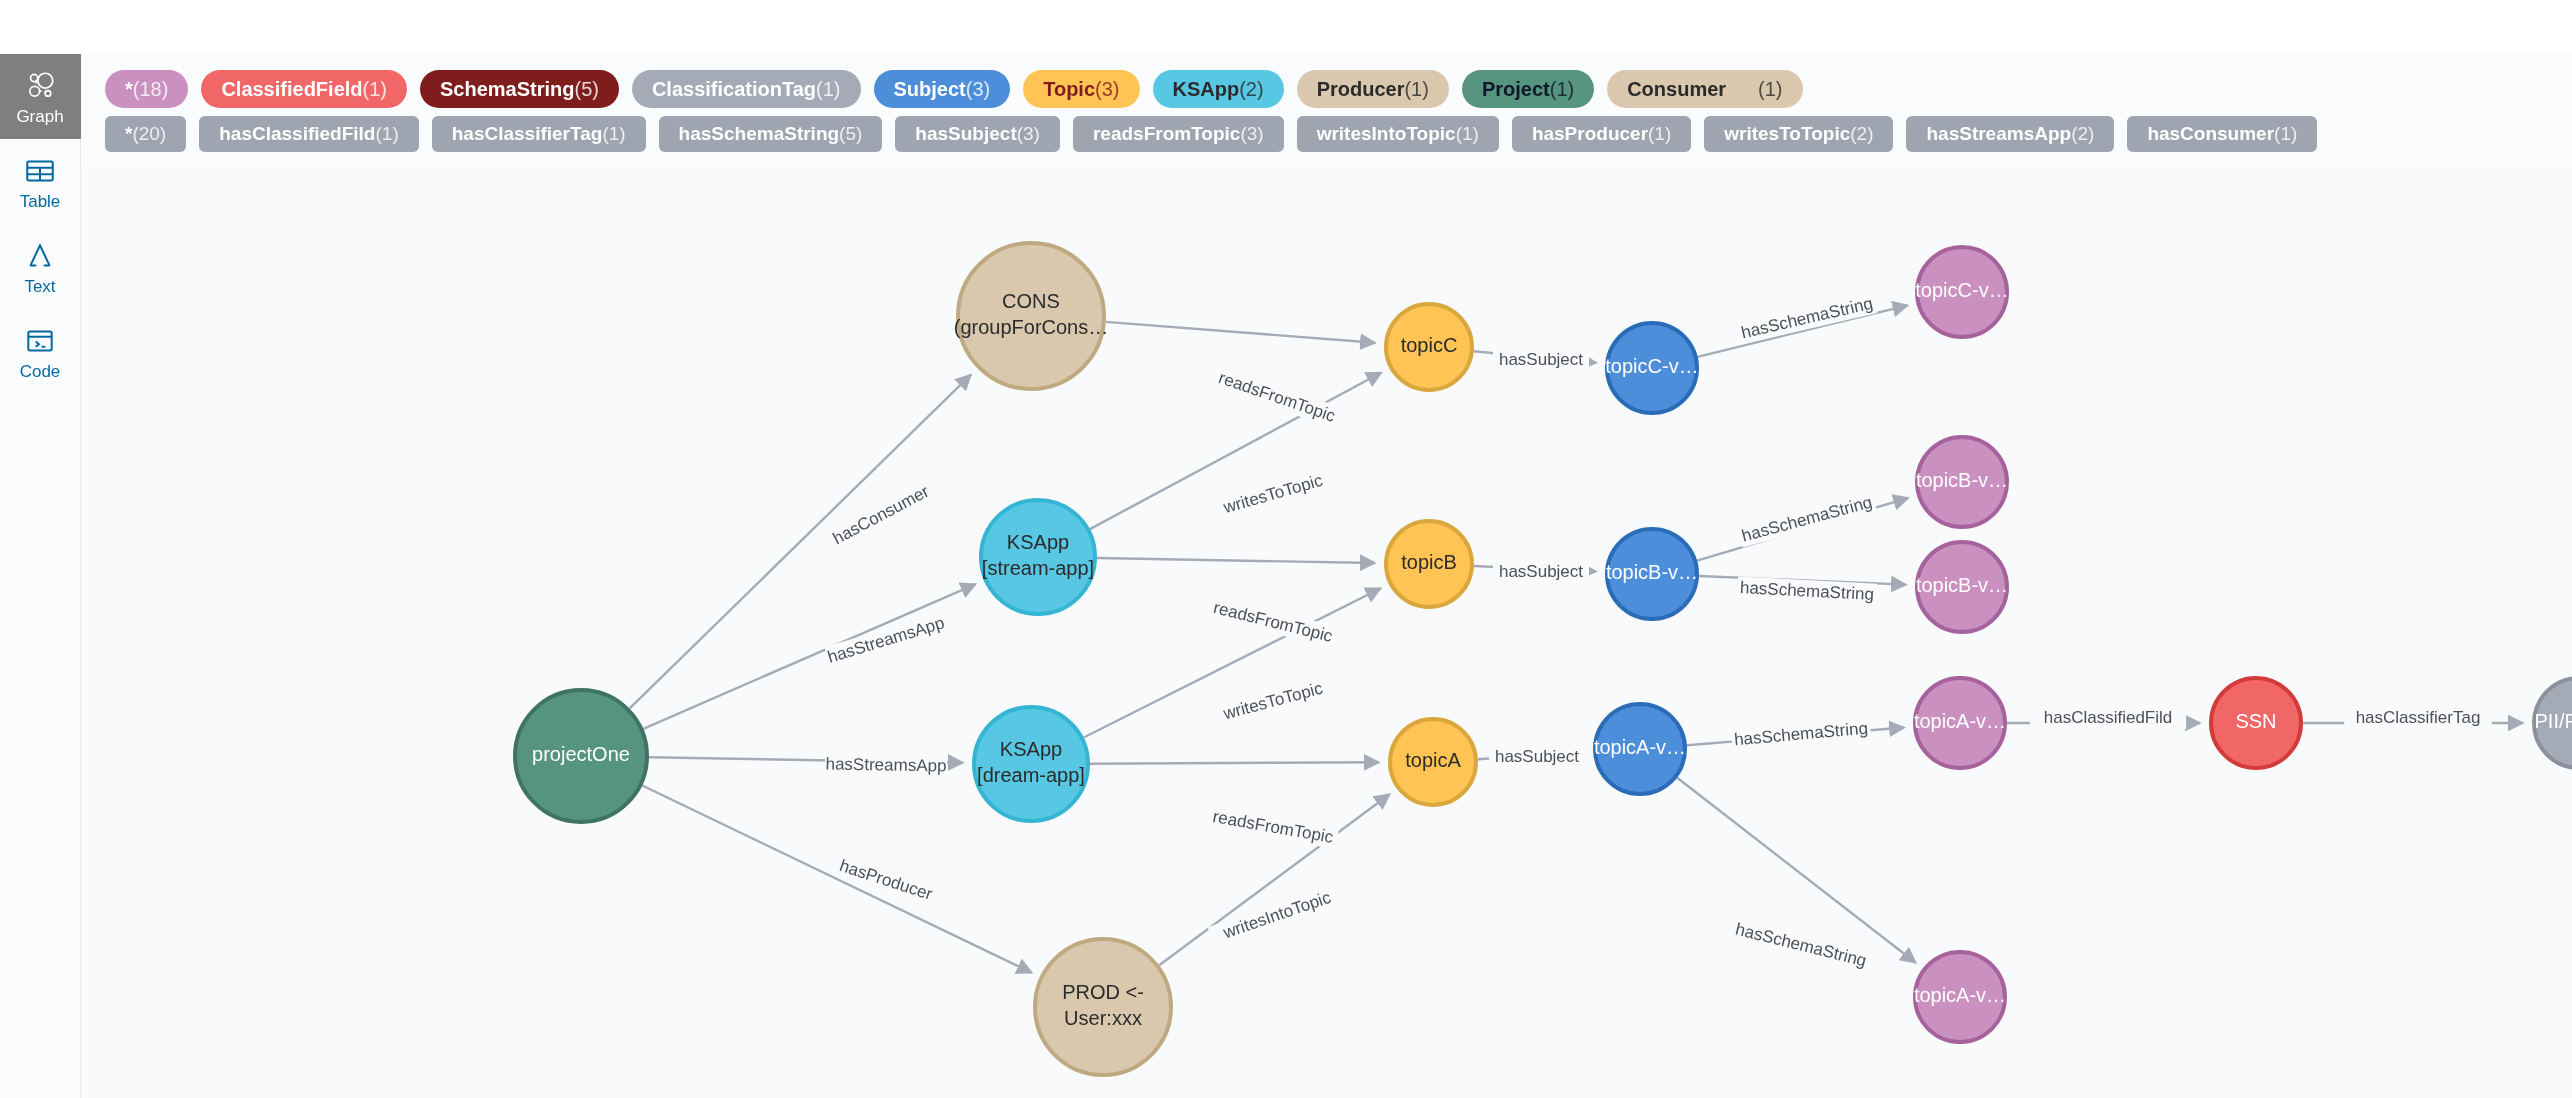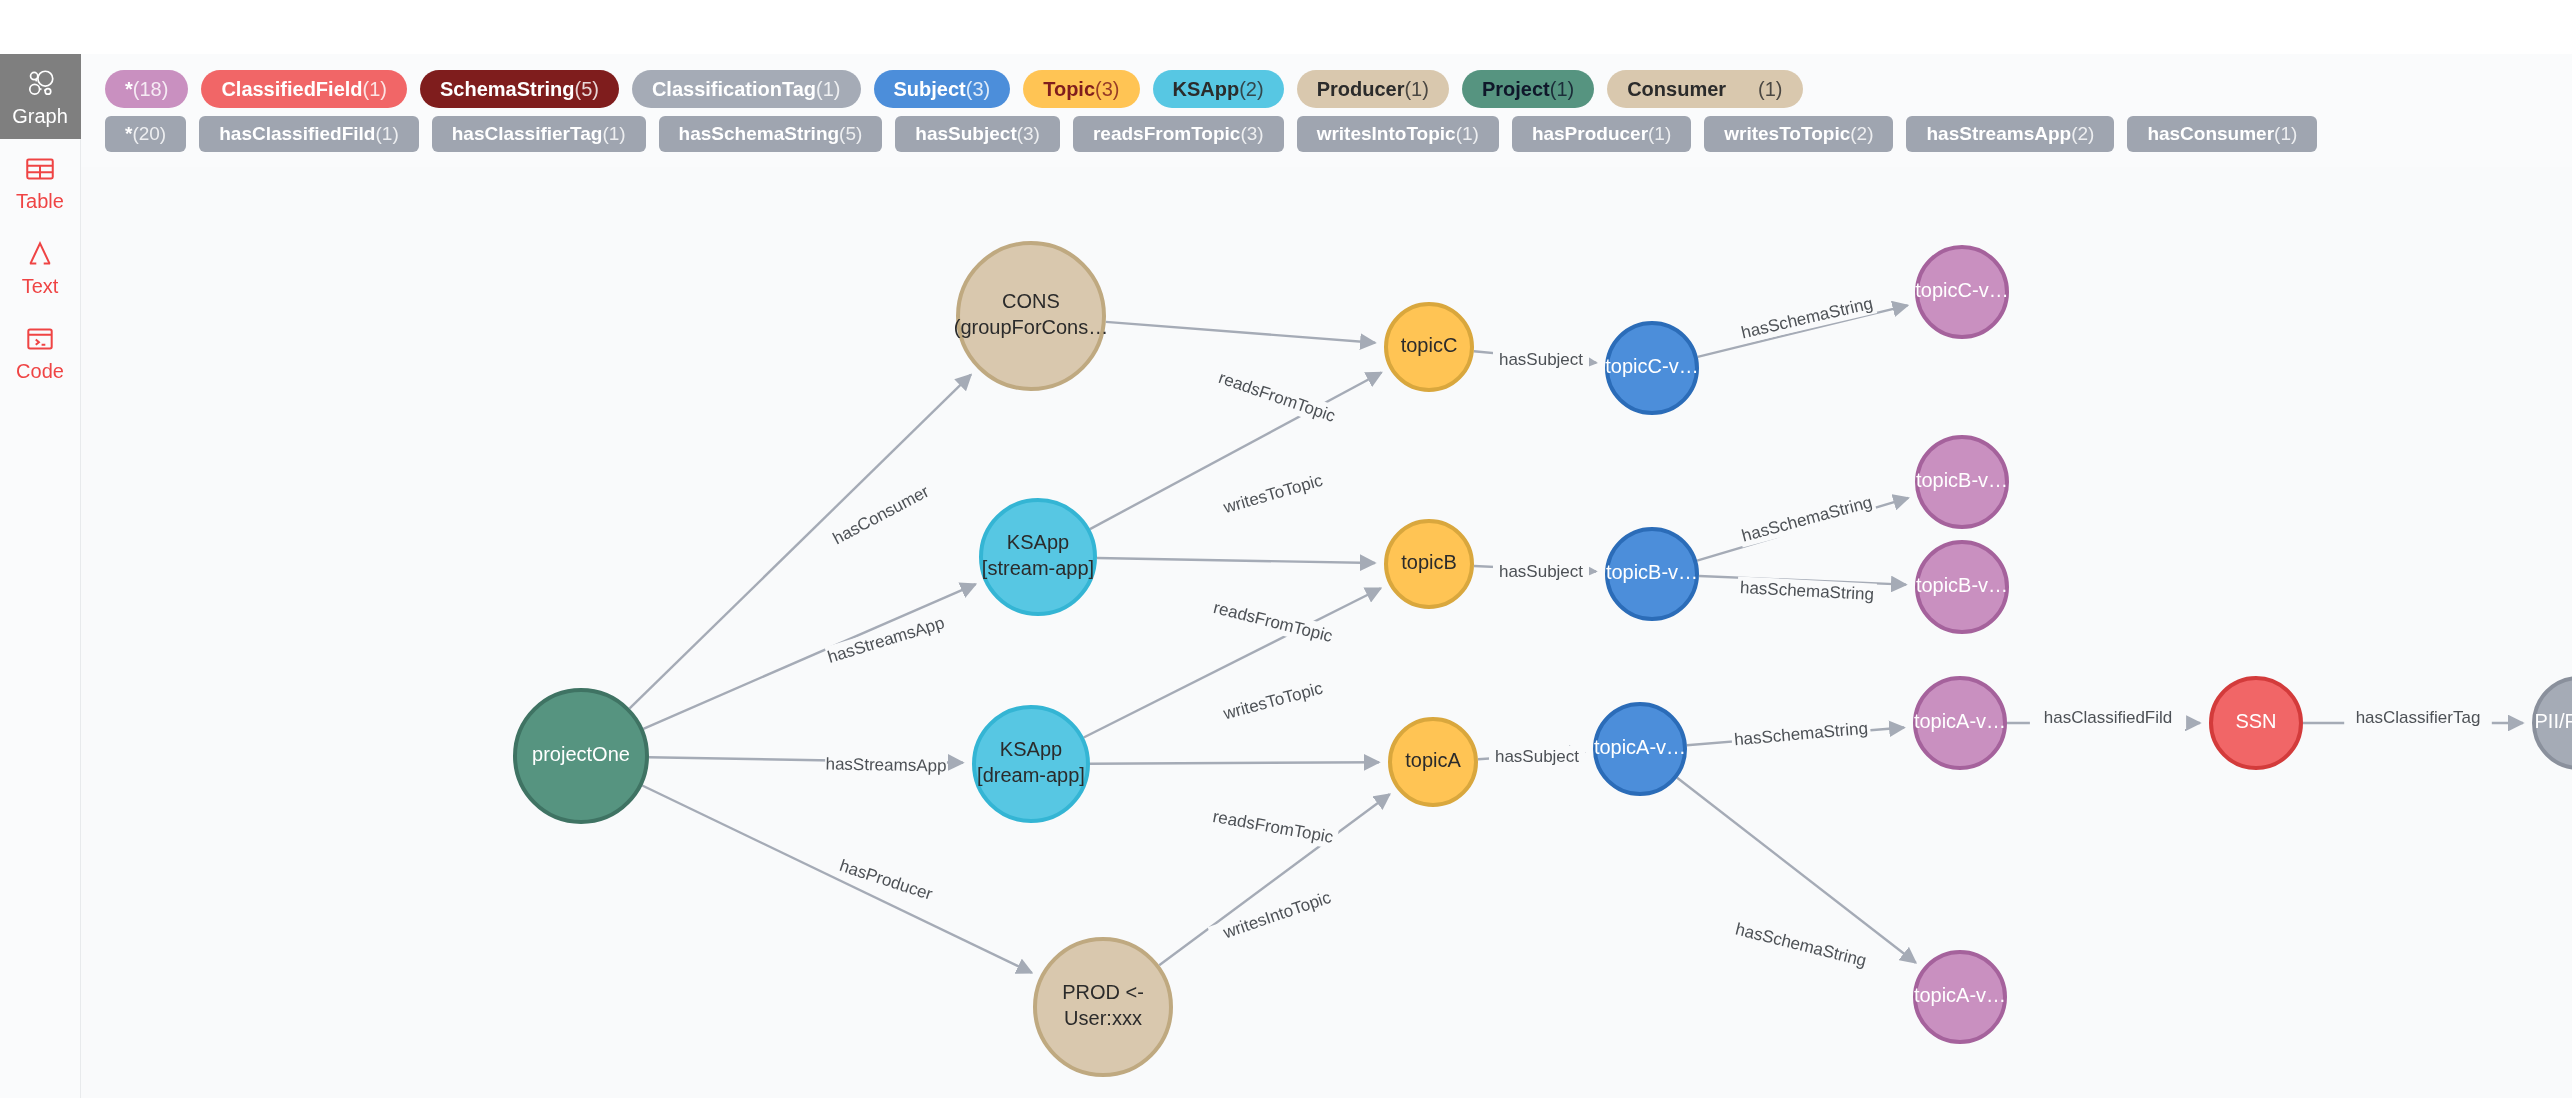--- a/index.html
+++ b/index.html
@@ -42,25 +42,25 @@
     background: #fafbfc;
     border-right: 1px solid #e8eaec;
     display: flex; flex-direction: column;
     align-items: center;
   }
   .side-item {
     width: 81px; height: 85px;
     display: flex; flex-direction: column;
     align-items: center; justify-content: center;
     gap: 5px;
-    color: #ef4444;
+    color: #0369a1;
     cursor: pointer;
   }
   .side-item.active { background: #7f7f7f; color: #ffffff; }
-  .side-item .side-label { font-size: 20px; line-height: 1; }
+  .side-item .side-label { font-size: 17px; line-height: 1; }
   .side-icon { width: 34px; height: 34px; display:block; }
   .side-icon svg { width: 34px; height: 34px; display: block; }
 
   
   .chips-area {
     position: absolute; left: 81px; top: 54px;
     width: 2491px; height: 113px;
     background: #fafbfc;
     padding: 12px 0 0 24px;
     overflow: hidden;

